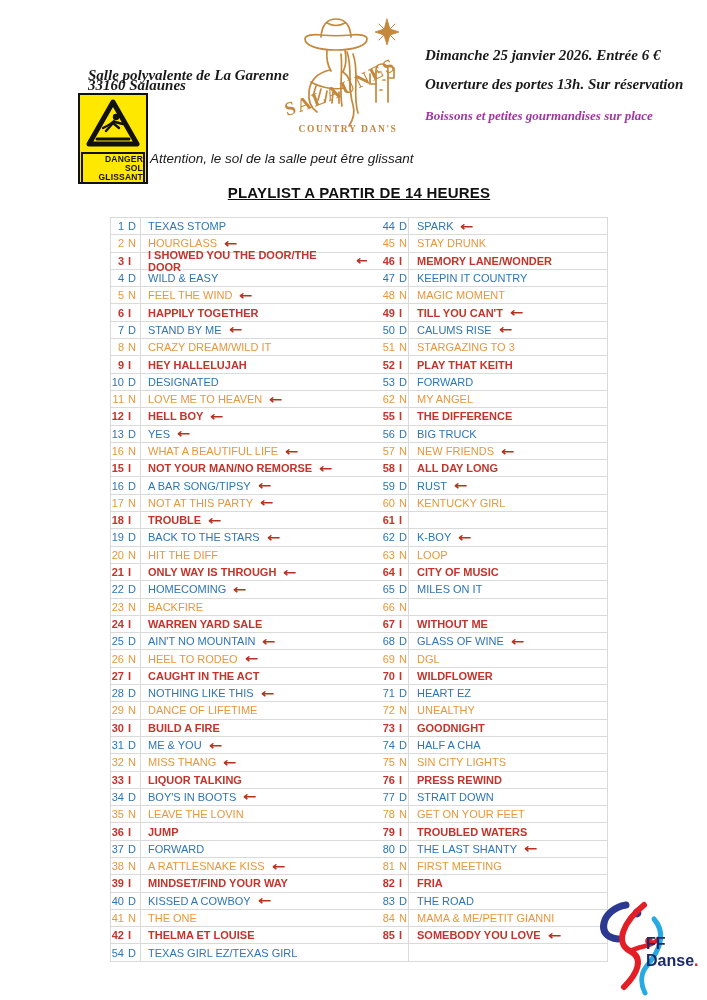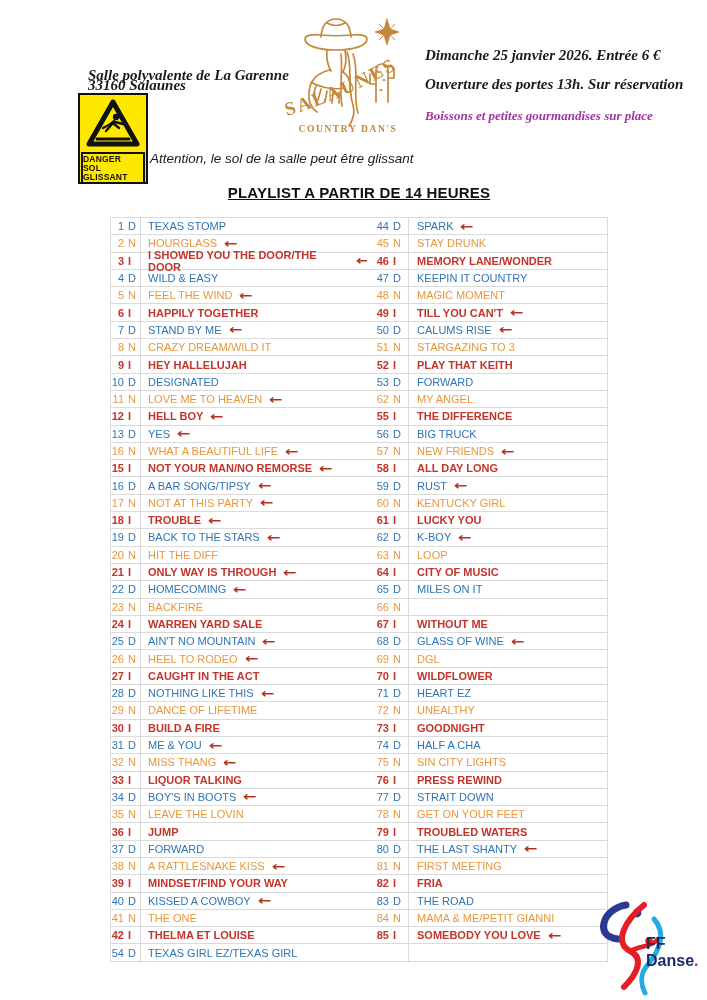--- a/index.html
+++ b/index.html
@@ -6,34 +6,34 @@
   body{width:707px;height:1000px;position:relative;font-family:"Liberation Sans",sans-serif;overflow:hidden;}
   .abs{position:absolute;}
 
   
   .hdr-serif{font-family:"Liberation Serif",serif;font-weight:bold;font-style:italic;font-size:15px;color:#1a1a1a;white-space:nowrap;}
   .hdr-purple{font-family:"Liberation Serif",serif;font-weight:bold;font-style:italic;font-size:13px;color:var(--purple,#A335A3);white-space:nowrap;}
 
   
   .sign{left:78px;top:93px;width:70px;height:91px;background:#FFE800;border:2px solid #111;box-sizing:border-box;}
   .sign-icon{width:100%;height:57px;display:flex;align-items:center;justify-content:center;}
-  .sign-text{margin:0 1px 1px 1px;border:2px solid #111;height:28px;display:flex;flex-direction:column;align-items:flex-start;justify-content:center;line-height:9px;font-size:8.5px;font-weight:bold;color:#111;letter-spacing:.2px;}
+  .sign-text{margin:0 1px 1px 1px;border:2px solid #111;height:28px;display:flex;flex-direction:column;align-items:flex-end;justify-content:center;line-height:9px;font-size:8.5px;font-weight:bold;color:#111;letter-spacing:.2px;}
   .caption{left:150px;top:151px;font-style:italic;font-size:13.5px;color:#1a1a1a;white-space:nowrap;}
 
   
   .pl-title{left:110px;top:184px;width:498px;text-align:center;font-size:15px;font-weight:bold;color:#111;text-decoration:underline;letter-spacing:.2px;}
 
   
   .ptable{top:217px;border:1px solid #DADADA;border-bottom:none;box-sizing:border-box;background:#fff;}
   #table-left{left:110px;width:258px;}
   #table-right{left:367px;width:241px;border-left:none;}
   .prow{display:flex;height:17.3px;border-bottom:1px solid #DADADA;box-sizing:border-box;align-items:center;font-size:11px;}
   .cell-num{display:flex;align-items:center;justify-content:flex-end;border-right:1px solid #DADADA;height:100%;box-sizing:border-box;flex:none;}
   #table-left .cell-num{width:30px;padding-right:3px;}
-  #table-right .cell-num{width:42px;padding-right:6px;}
+  #table-right .cell-num{width:42px;padding-right:0;}
   .cell-title{flex:1;display:flex;align-items:center;gap:7px;height:100%;box-sizing:border-box;}
   #table-left .cell-title{padding-left:7px;}
   #table-right .cell-title{padding-left:8px;}
   .ltr{width:9px;margin-left:4px;text-align:left;}
   .num{text-align:right;}
   .d{color:var(--blue,#2E75B6);}
   .n{color:var(--orange,#E8973C);}
   .i{color:var(--red,#C3342B);font-weight:bold;}
   .arrow{color:var(--arrow,#B73121);font-weight:bold;font-size:13px;line-height:1;font-family:"DejaVu Sans",sans-serif;transform:scaleX(1.25);display:inline-block;transform-origin:left center;}
 
@@ -686,23 +686,20 @@
       </div>
       <div class="cell-title">
         <span class="ttl n">KENTUCKY GIRL</span>
       </div>
     </div>
     <div class="prow">
       <div class="cell-num">
         <span class="num i">61</span>
         <span class="ltr i">I</span>
       </div>
-      <div class="cell-title">
-        <span class="ttl i">LUCKY YOU</span>
-      </div>
     </div>
     <div class="prow">
       <div class="cell-num">
         <span class="num d">62</span>
         <span class="ltr d">D</span>
       </div>
       <div class="cell-title">
         <span class="ttl d">K-BOY</span>
         <span class="arrow">←</span>
       </div>

